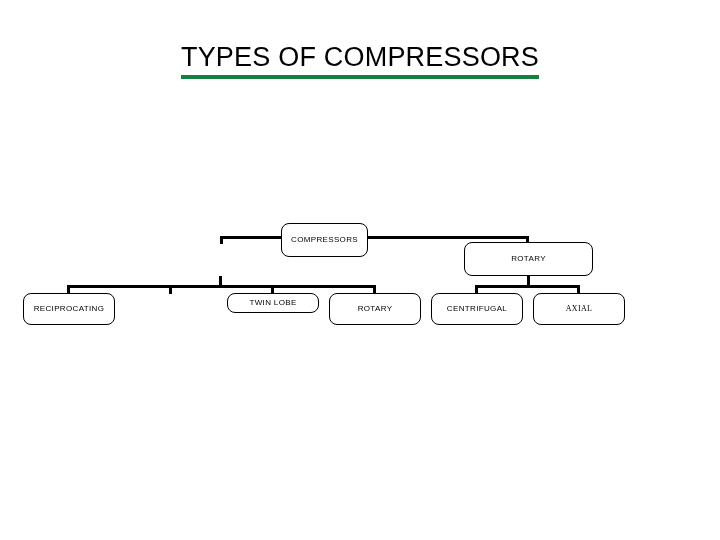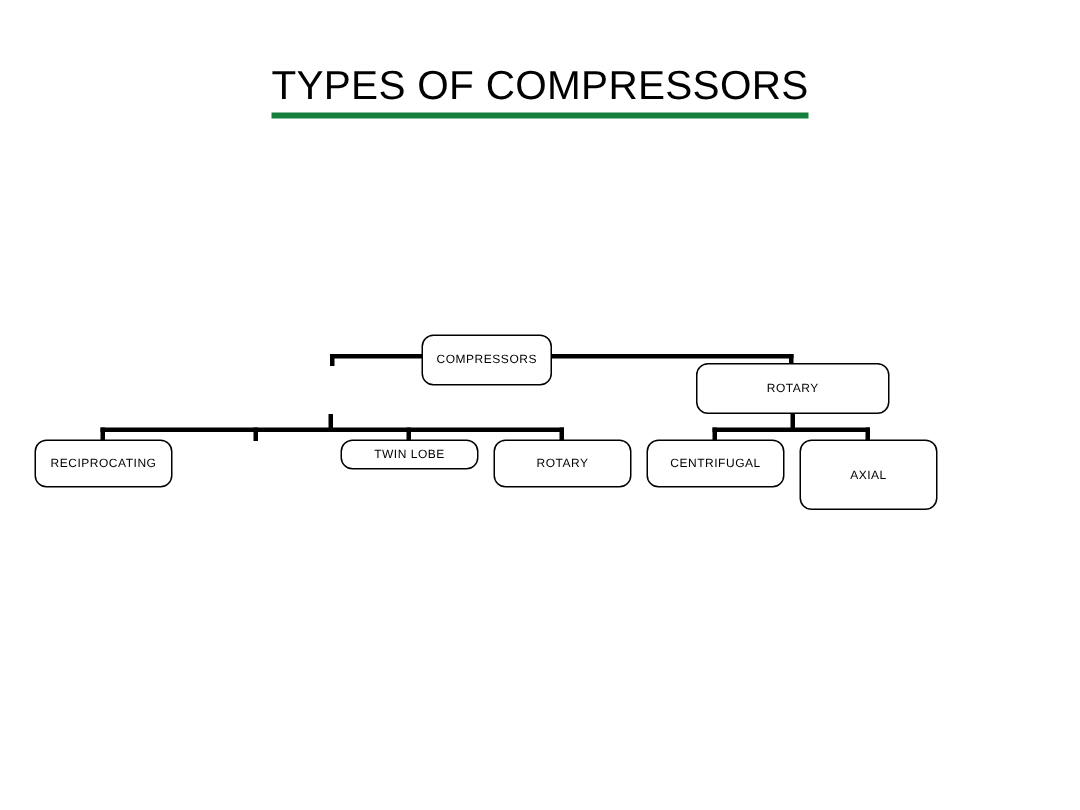--- a/index.html
+++ b/index.html
@@ -127,18 +127,18 @@
     </div>
 
     <div class="node" style="left:329px; top:293px; width:92px; height:32px;">
       <span class="node-label">ROTARY</span>
     </div>
 
     <div class="node" style="left:431px; top:293px; width:92px; height:32px;">
       <span class="node-label">CENTRIFUGAL</span>
     </div>
 
-    <div class="node" style="left:533px; top:293px; width:92px; height:47px;">
+    <div class="node" style="left:533px; top:293px; width:92px; height:32px;font-family:Liberation Serif, serif;">
       <span class="node-label">AXIAL</span>
     </div>
 
   </div>
 </div>
 
 </body></html>

